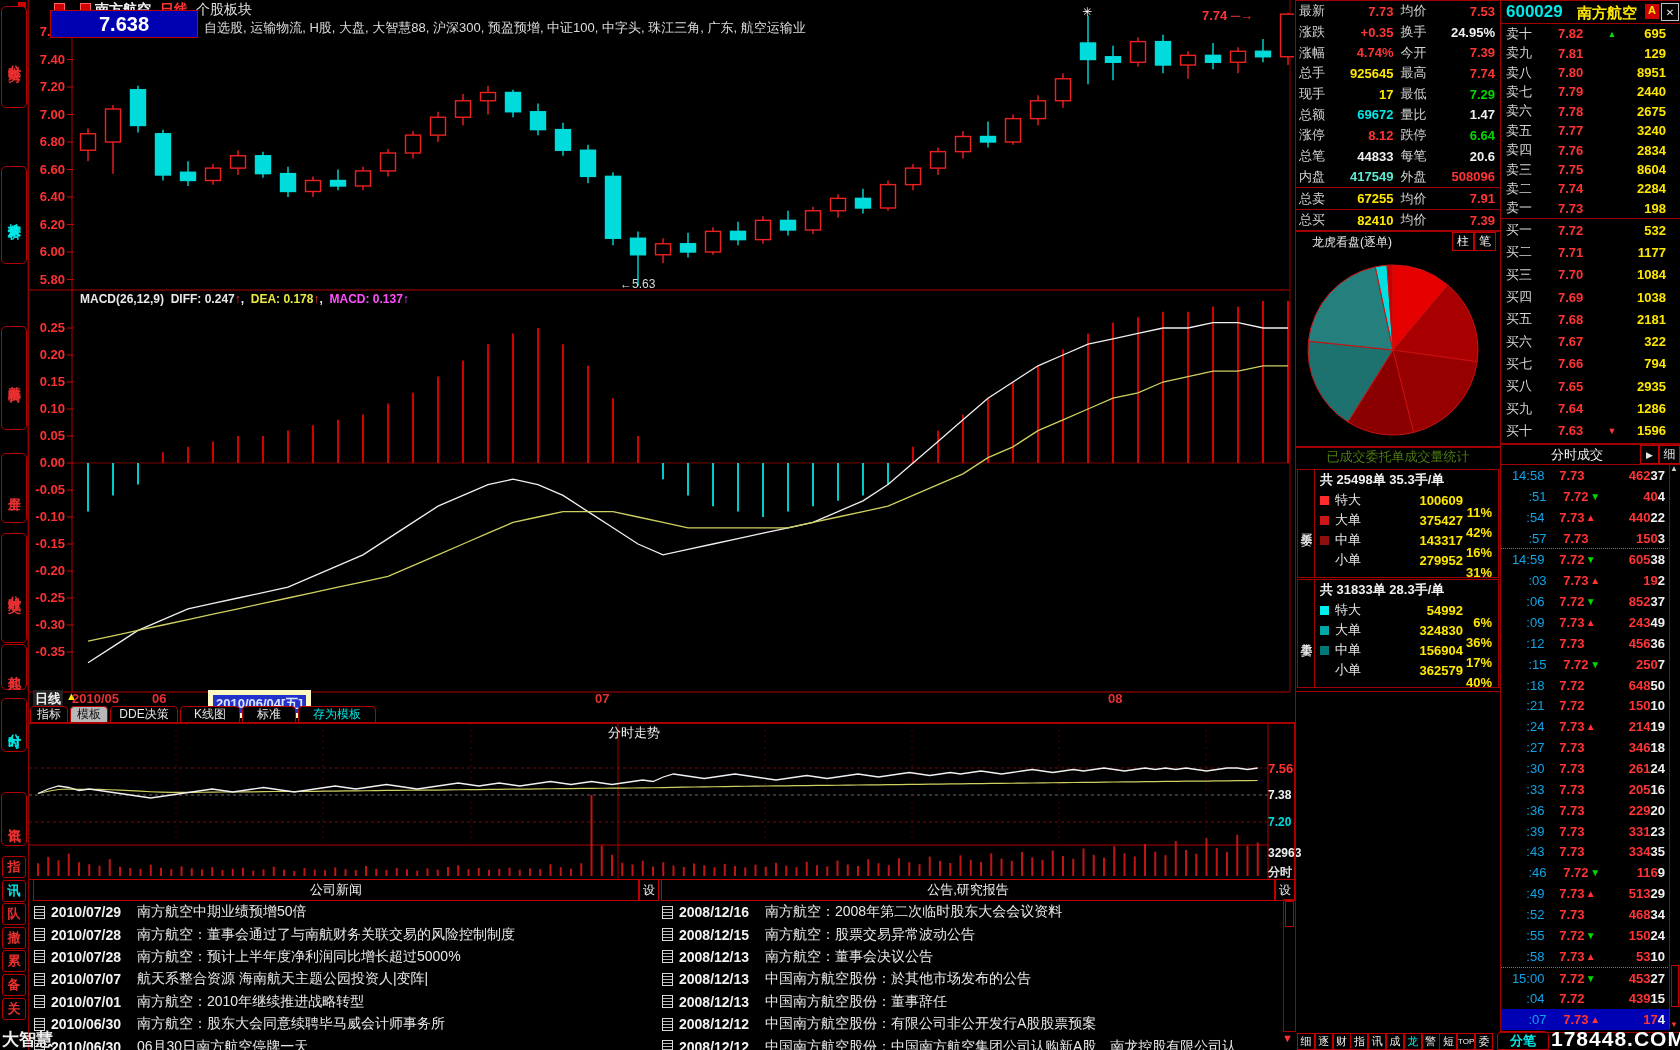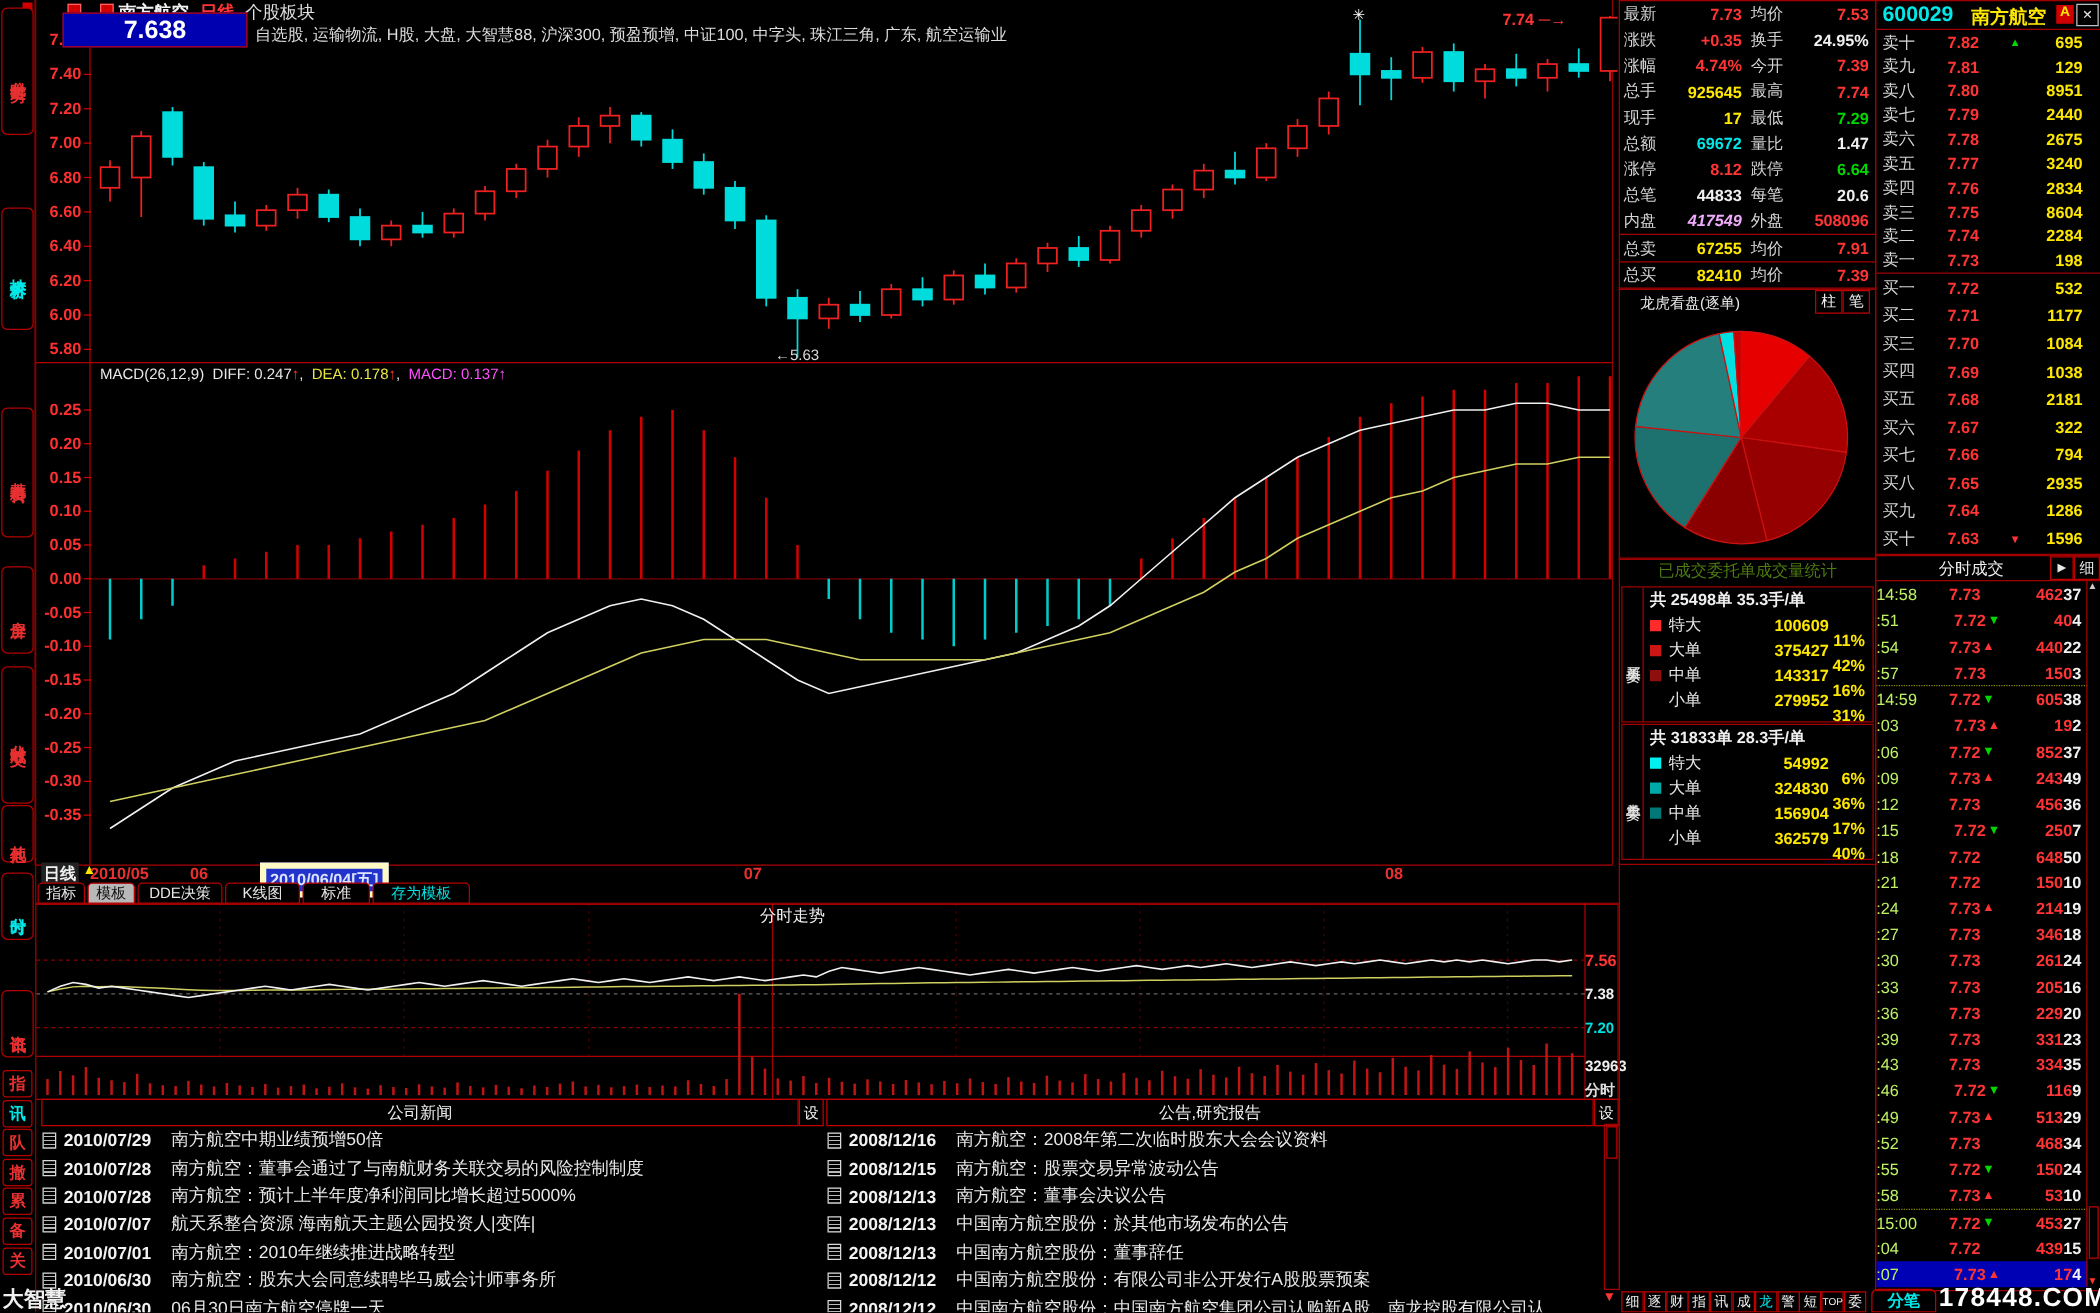--- a/index.html
+++ b/index.html
@@ -20,21 +20,21 @@
   .ql{width:50px;color:#d4d4d4;}
   .qv{flex:1;text-align:right;font-weight:bold;padding-right:7px;}
   .obrow{display:flex;align-items:center;font-size:13px;flex:1;}
   .obl{width:52px;color:#d4d4d4;padding-left:5px;}
   .obp{width:46px;text-align:left;font-weight:bold;color:#ff3434;}
   .oba{width:16px;text-align:center;font-size:9px;}
   .obv{flex:1;text-align:right;color:#ffe800;font-weight:bold;padding-right:14px;}
   .trow{display:flex;align-items:center;font-size:13px;font-weight:bold;flex:1;}
   .trow.sep{border-top:1px dotted #8a8a00;}
   .trow.hl{background:#0000b4;}
-  .tt{width:52px;color:#bef264;font-weight:normal;}
+  .tt{width:52px;text-align:right;color:#0ea5e9;font-weight:normal;}
   .tp{width:48px;text-align:right;color:#ff3434;}
   .ta{width:15px;text-align:center;font-size:10px;}
   .tv{width:64px;text-align:right;color:#ff3434;}
   .tc{flex:1;text-align:right;color:#f2f2f2;padding-right:5px;}
   .nrow{display:flex;align-items:center;height:22.4px;font-size:14px;white-space:nowrap;overflow:hidden;}
   .nd{color:#f2f2f2;width:86px;font-weight:bold;flex:none;}
   .nt{color:#e8e8e8;}
   .doc{flex:none;width:9px;height:11px;border:1px solid #d8d8d8;margin:0 6px 0 3px;
        background:repeating-linear-gradient(#000 0 2px,#b8b8b8 2px 3px);}
   .hdrbox{position:absolute;border:1px solid #c00000;background:#000;color:#f0f0f0;font-size:13px;
@@ -470,21 +470,21 @@
 
   <span class="abs" style="left:54px;top:3px;width:9px;height:9px;background:#d00000;border:1px solid #ff6060;"></span>
   <span class="abs" style="left:80px;top:3px;width:9px;height:9px;background:#d00000;border:1px solid #ff6060;"></span>
   <span class="abs" style="left:95px;top:1px;font-size:14px;color:#f2f2f2;font-weight:bold;">南方航空</span>
   <span class="abs" style="left:160px;top:1px;font-size:14px;color:#ff3434;font-weight:bold;">日线</span>
   <span class="abs" style="left:196px;top:1px;font-size:14px;color:#e0e0e0;">个股板块</span>
   <div class="abs" style="left:50px;top:10px;width:146px;height:26px;background:#0000b0;border:1px solid #c00000;
        color:#ffffff;font-size:20px;font-weight:bold;display:flex;align-items:center;justify-content:center;">7.638</div>
   <div class="abs" style="left:204px;top:19px;width:1000px;height:16px;font-size:13px;color:#dcdcdc;white-space:nowrap;">自选股, 运输物流, H股, 大盘, 大智慧88, 沪深300, 预盈预增, 中证100, 中字头, 珠江三角, 广东, 航空运输业</div>
 
-  <div class="abs" style="left:80px;top:292px;font-size:12px;font-weight:normal;white-space:nowrap;">
+  <div class="abs" style="left:80px;top:292px;font-size:12px;font-weight:bold;white-space:nowrap;">
     <span style="color:#e8e8e8;">MACD(26,12,9)</span>&nbsp;
     <span style="color:#e8e8e8;">DIFF: 0.247</span><span style="color:#ff3434;">↑</span>,&nbsp;
     <span style="color:#e8e840;">DEA: 0.178</span><span style="color:#ff3434;">↑</span>,&nbsp;
     <span style="color:#ff50ff;">MACD: 0.137</span><span style="color:#ff50ff;">↑</span>
   </div>
 
   <div class="abs" style="left:28px;top:690px;width:1266px;height:16px;">
     <span class="abs" style="left:5px;top:0;font-size:13px;font-weight:bold;color:#f0f0f0;background:#222;padding:0 2px;">日线</span>
     <span class="abs" style="left:38px;top:0;font-size:11px;color:#ffe800;">▲</span>
     <span id="date-labels"><span class="datelbl" style="left: 44px;">2010/05</span><span class="datelbl" style="left: 124px;">06</span><span class="datelbl selected" style="left: 180px;">2010/06/04[五]</span><span class="datelbl" style="left: 567px;">07</span><span class="datelbl" style="left: 1080px;">08</span></span>
@@ -637,21 +637,21 @@
           <span class="qv" style="color: rgb(0, 216, 0); padding-right: 2px;">6.64</span>
         </div>
         <div class="qrow">
           <span class="ql">总笔</span>
           <span class="qv" style="color: rgb(240, 240, 240);">44833</span>
           <span class="ql">每笔</span>
           <span class="qv" style="color: rgb(240, 240, 240); padding-right: 2px;">20.6</span>
         </div>
         <div class="qrow">
           <span class="ql">内盘</span>
-          <span class="qv" style="color: #f0abfc; font-style: italic;">417549</span>
+          <span class="qv" style="color: #5eead4;">417549</span>
           <span class="ql">外盘</span>
           <span class="qv" style="color: rgb(255, 52, 52); padding-right: 2px;">508096</span>
         </div>
         <div class="qrow sep">
           <span class="ql">总卖</span>
           <span class="qv" style="color: rgb(255, 232, 0);">67255</span>
           <span class="ql">均价</span>
           <span class="qv" style="color: rgb(255, 52, 52); padding-right: 2px;">7.91</span>
         </div>
         <div class="qrow sep">

